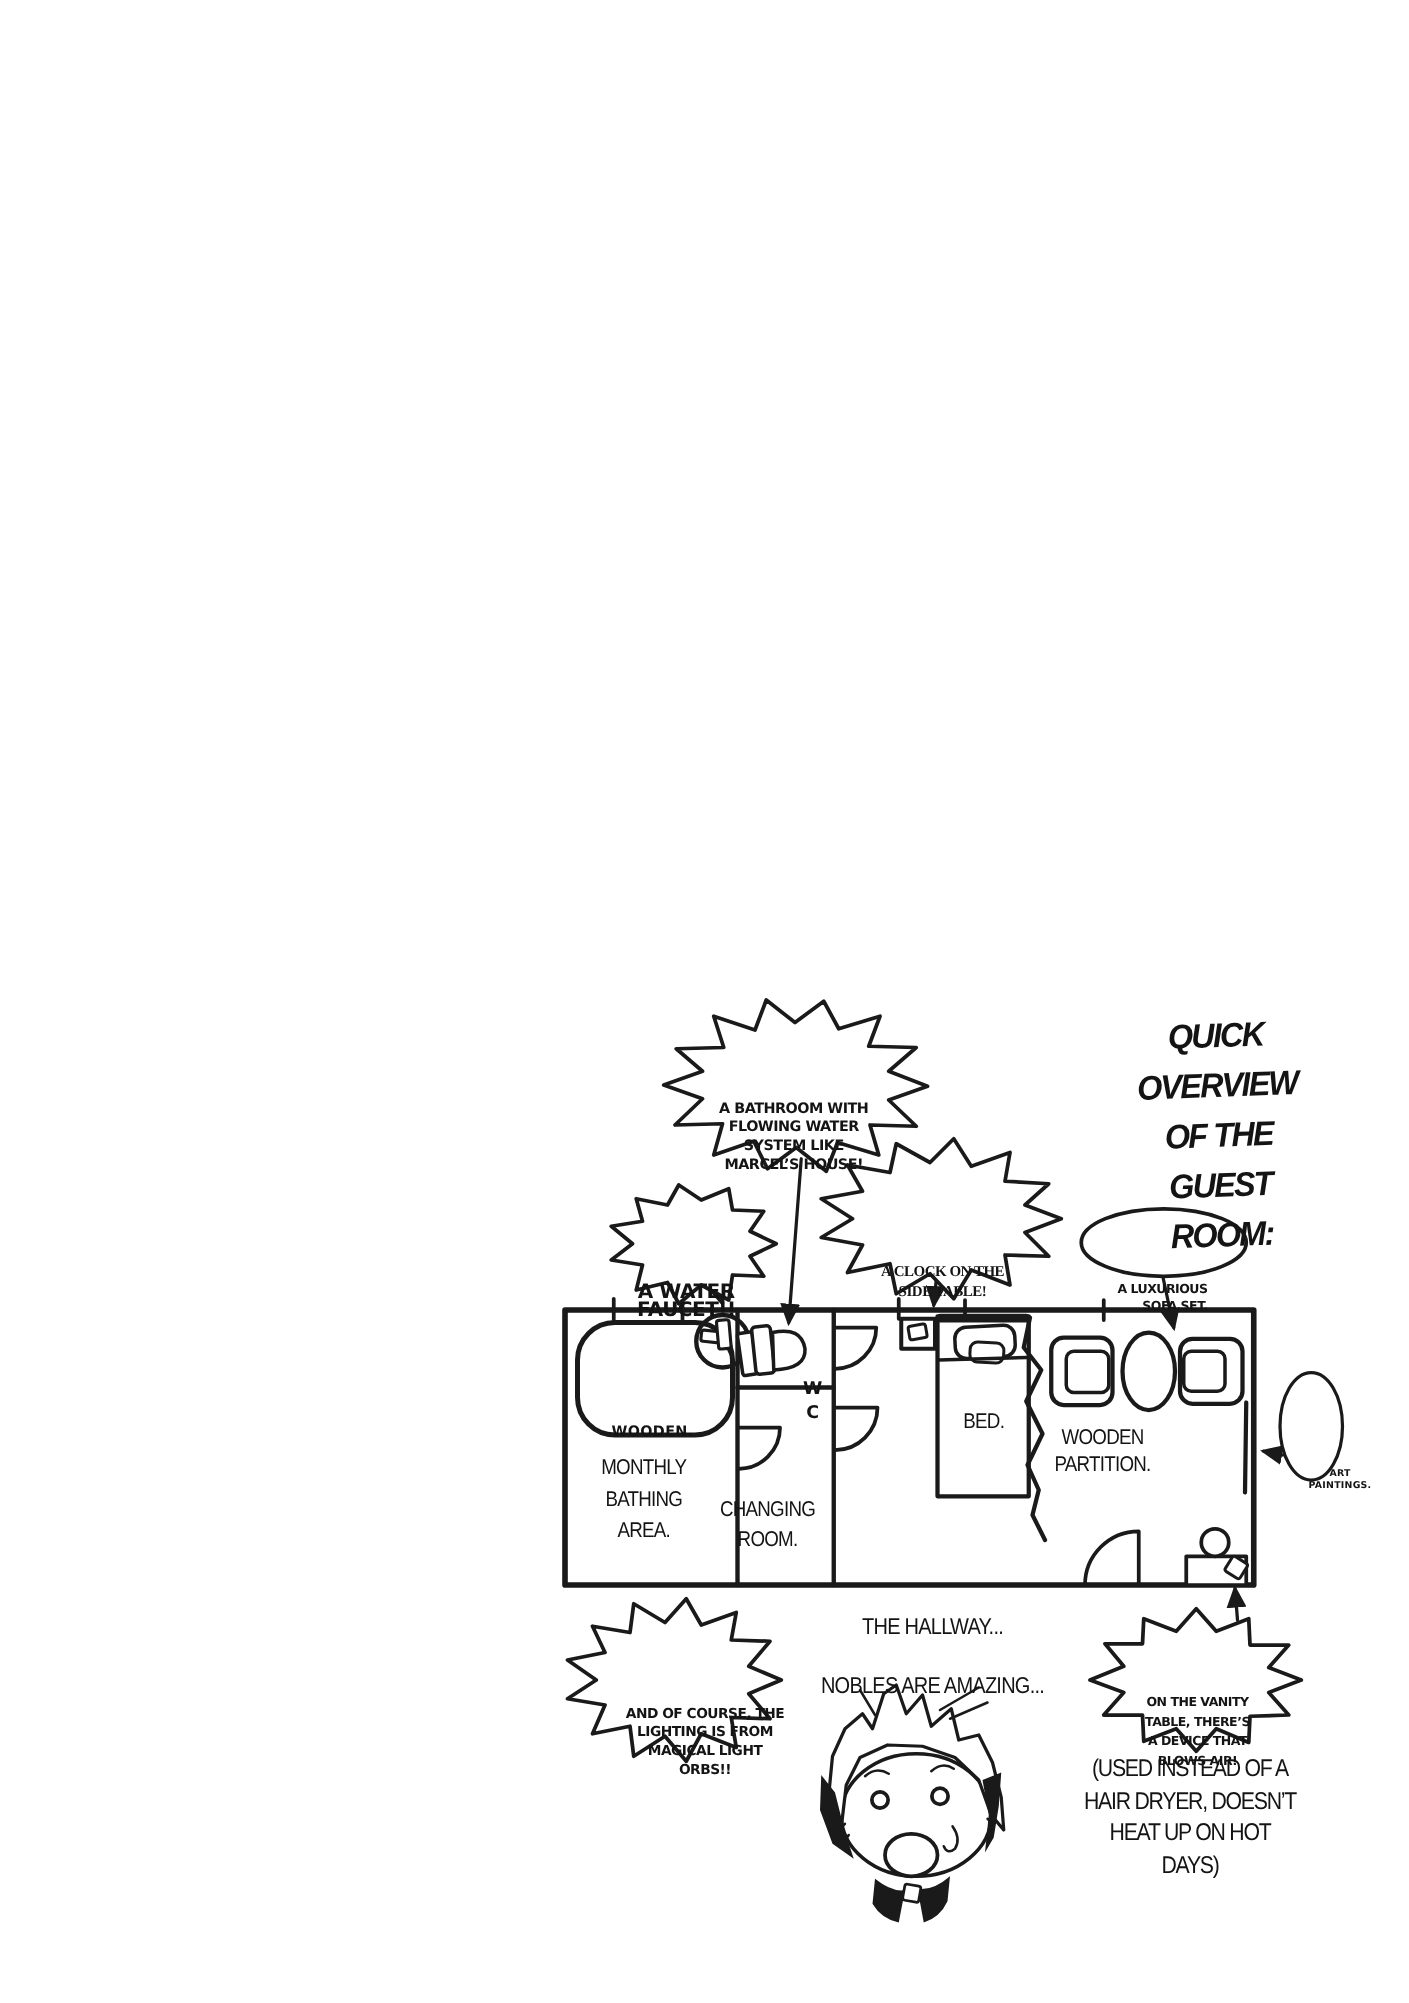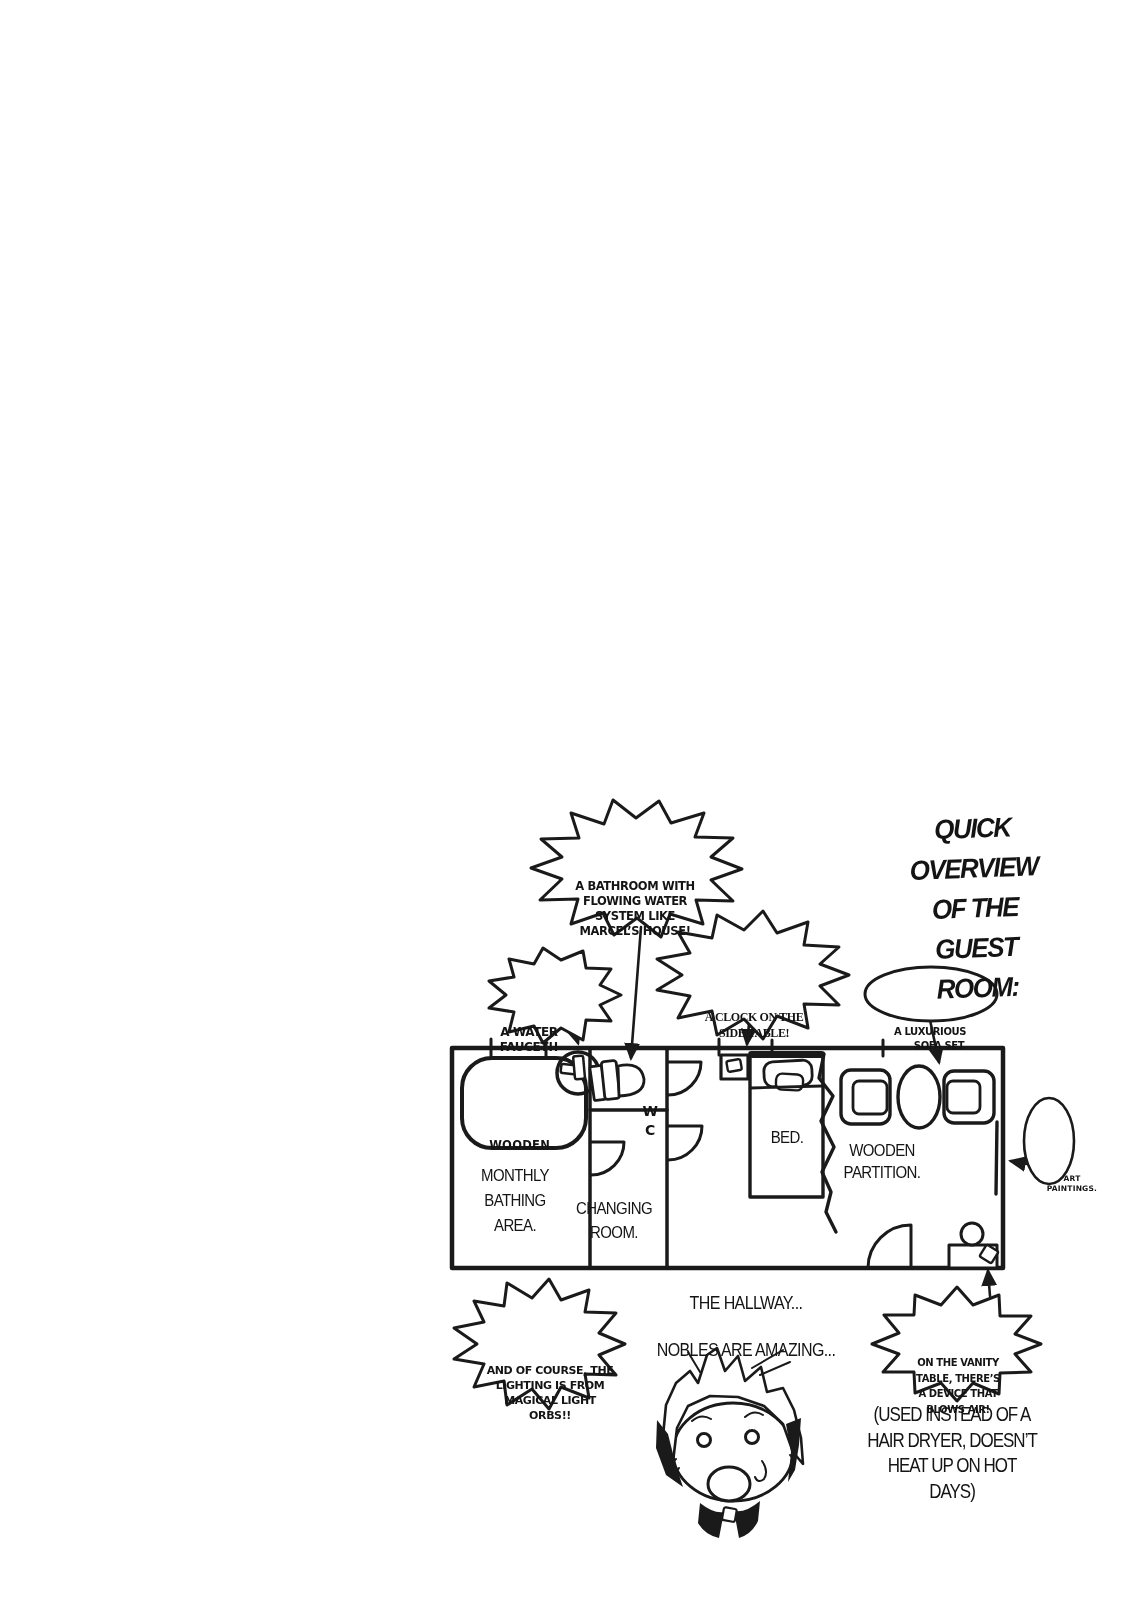--- a/index.html
+++ b/index.html
@@ -163,33 +163,33 @@
 
 <div class="t title-t" style="left:975px;top:908px;font-size:26px;line-height:38px;letter-spacing:-1.5px;
             transform:translate(-50%,-50%) scaleY(1.05) rotate(-2deg);">QUICK OVERVIEW
 OF THE GUEST ROOM:</div>
 
 <div class="t burst-t" style="left:635px;top:865px;font-size:11.5px;line-height:15px;">A BATHROOM WITH
 FLOWING WATER
 SYSTEM LIKE
 MARCEL’S HOUSE!</div>
 
-<div class="t burst-t" style="left:529px;top:996px;font-size:12px;line-height:15px;">A WATER
+<div class="t burst-t" style="left:549px;top:996px;font-size:16px;line-height:15px;">A WATER
 FAUCET!!</div>
 
 <div class="t burst-t" style="left:754px;top:981px;font-size:12px;line-height:16px;font-family:Liberation Serif, serif;">A CLOCK ON THE
 SIDE TABLE!</div>
 
 <div class="t burst-t" style="left:930px;top:995px;font-size:10px;line-height:14px;text-align:right;">A LUXURIOUS
 SOFA SET.</div>
 
 <div class="t burst-t" style="left:1050px;top:1139px;font-size:7.5px;line-height:9.5px;letter-spacing:0.2px;padding-left:44px;">ART
 PAINTINGS.</div>
 
-<div class="t burst-t" style="left:550px;top:1349px;font-size:11px;line-height:15px;">AND OF COURSE, THE
+<div class="t burst-t" style="left:564px;top:1349px;font-size:11px;line-height:15px;">AND OF COURSE, THE
 LIGHTING IS FROM
 MAGICAL LIGHT
 ORBS!!</div>
 
 <div class="t burst-t" style="left:958px;top:1342px;font-size:10px;line-height:15.5px;">ON THE VANITY
 TABLE, THERE’S
 A DEVICE THAT
 BLOWS AIR!</div>
 
 <div class="t burst-t" style="left:522px;top:1101px;font-size:11.5px;letter-spacing:0.3px;">WOODEN.</div>

